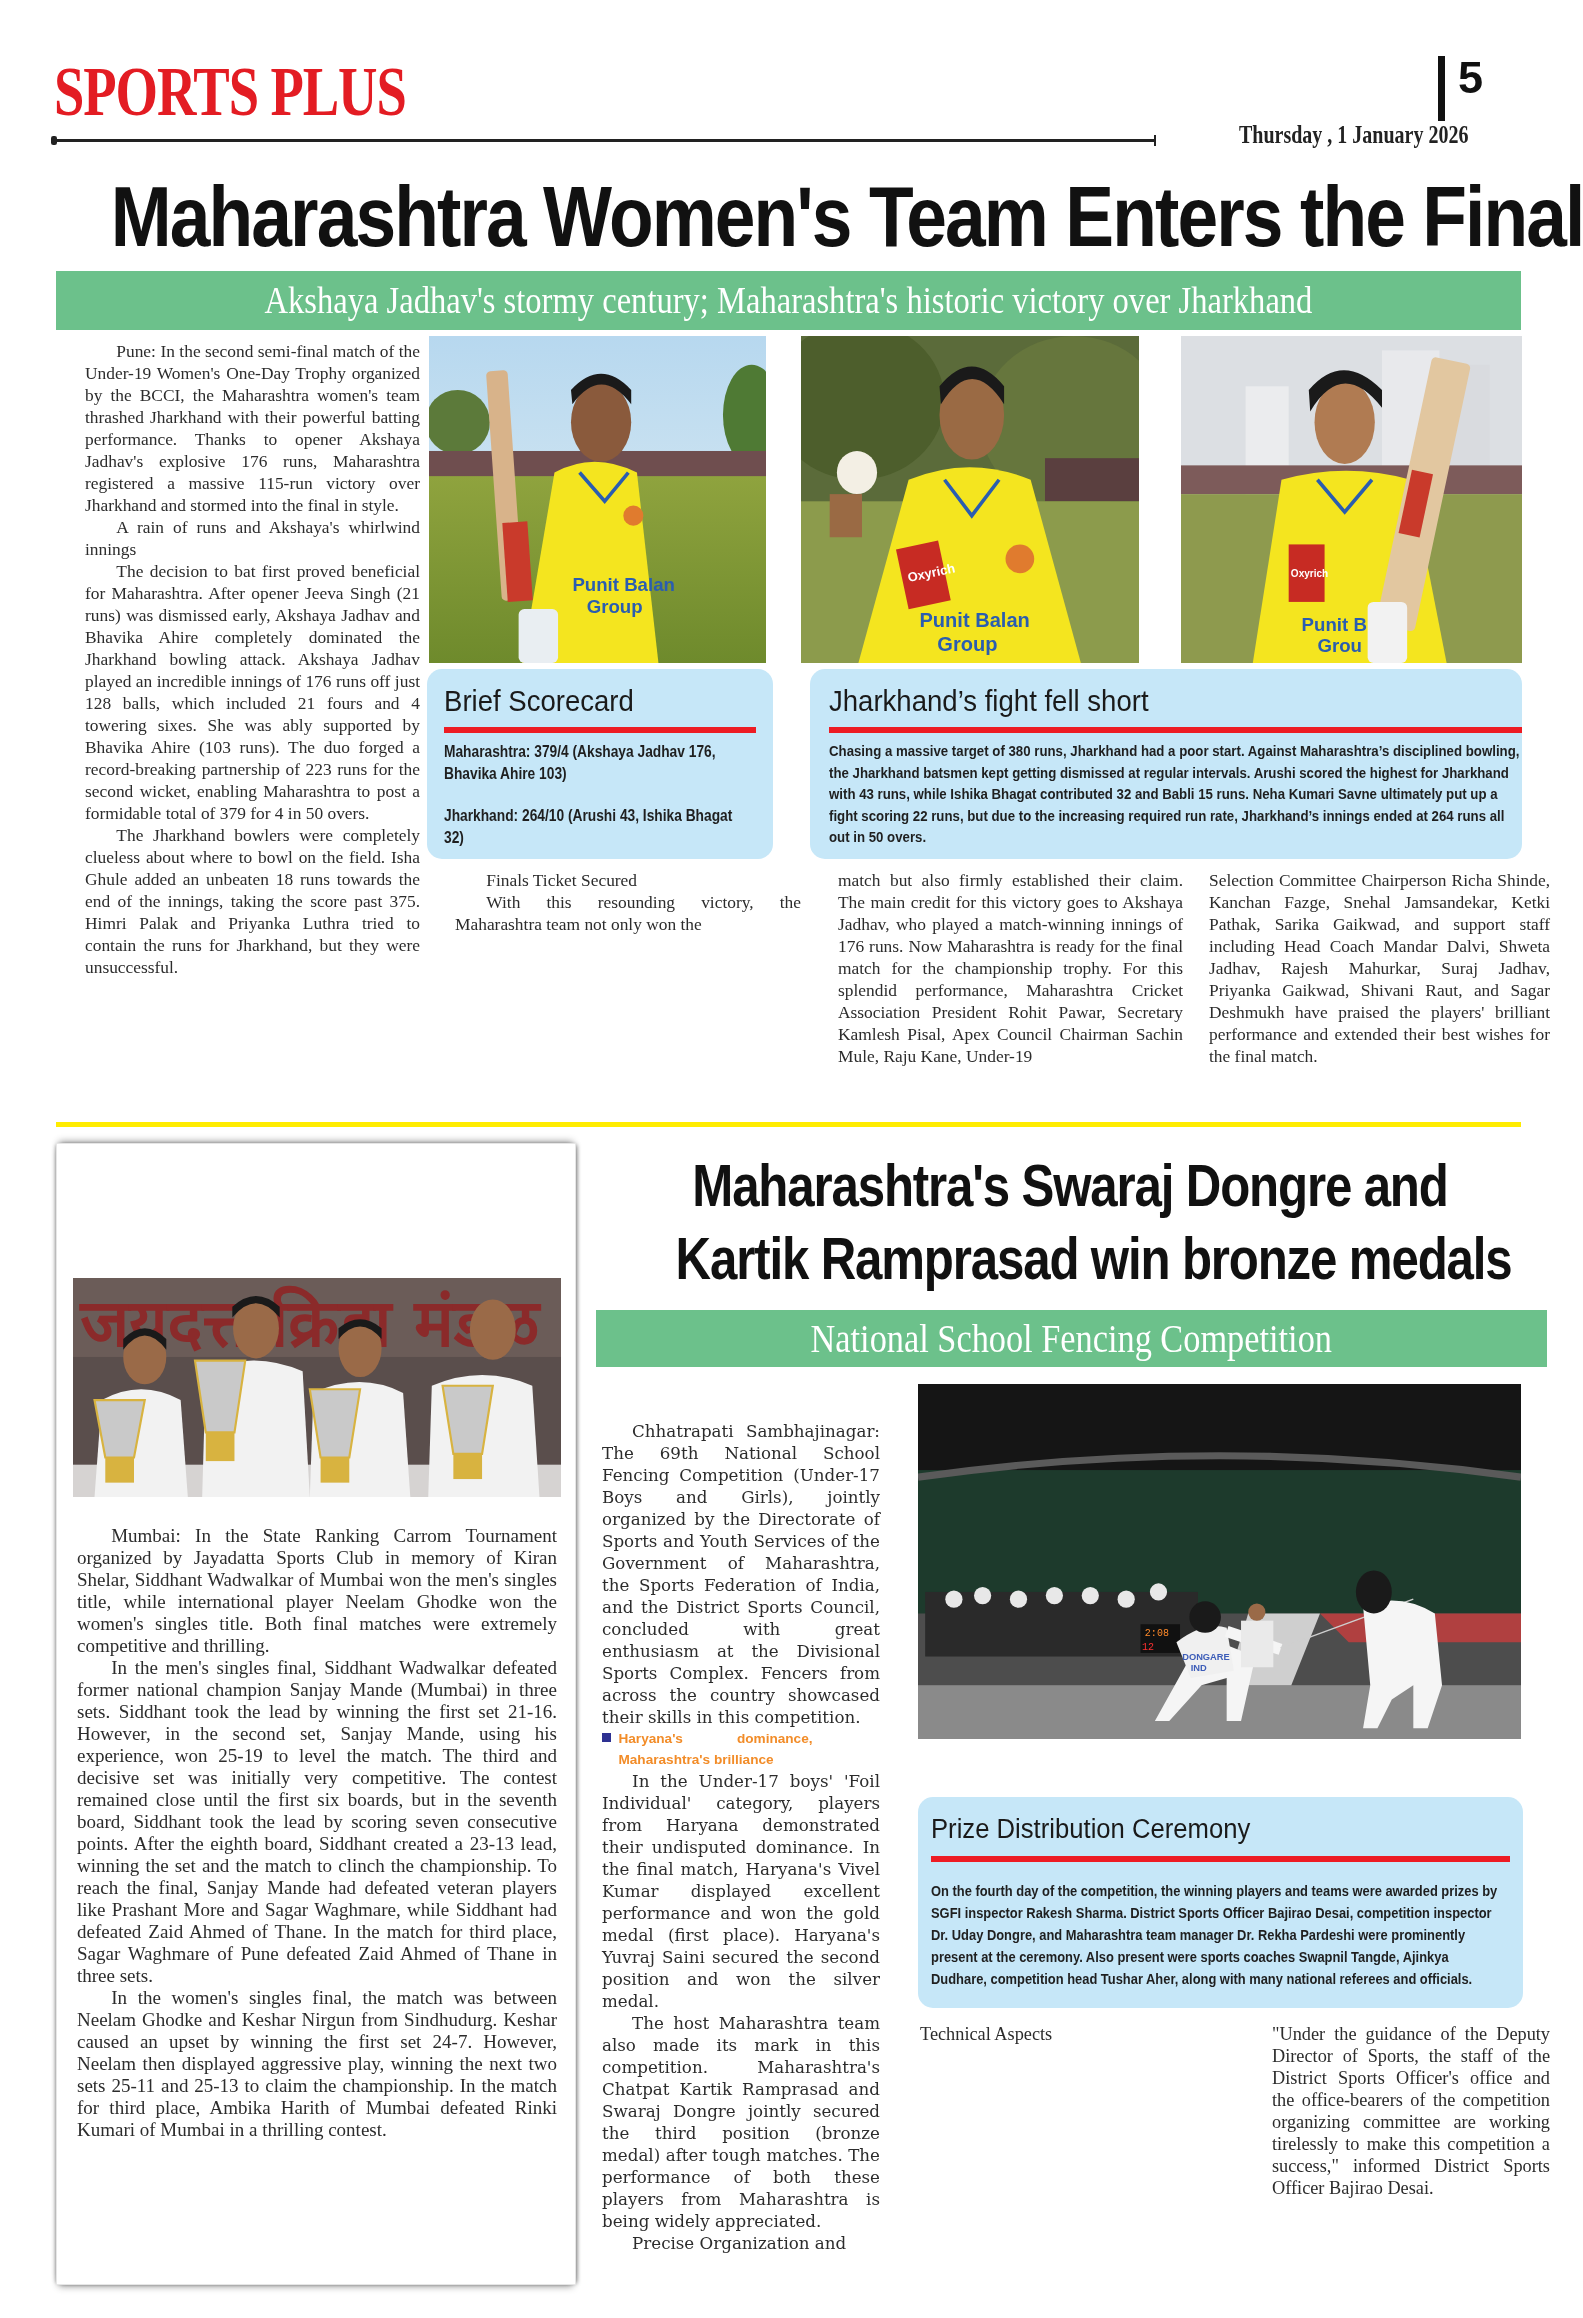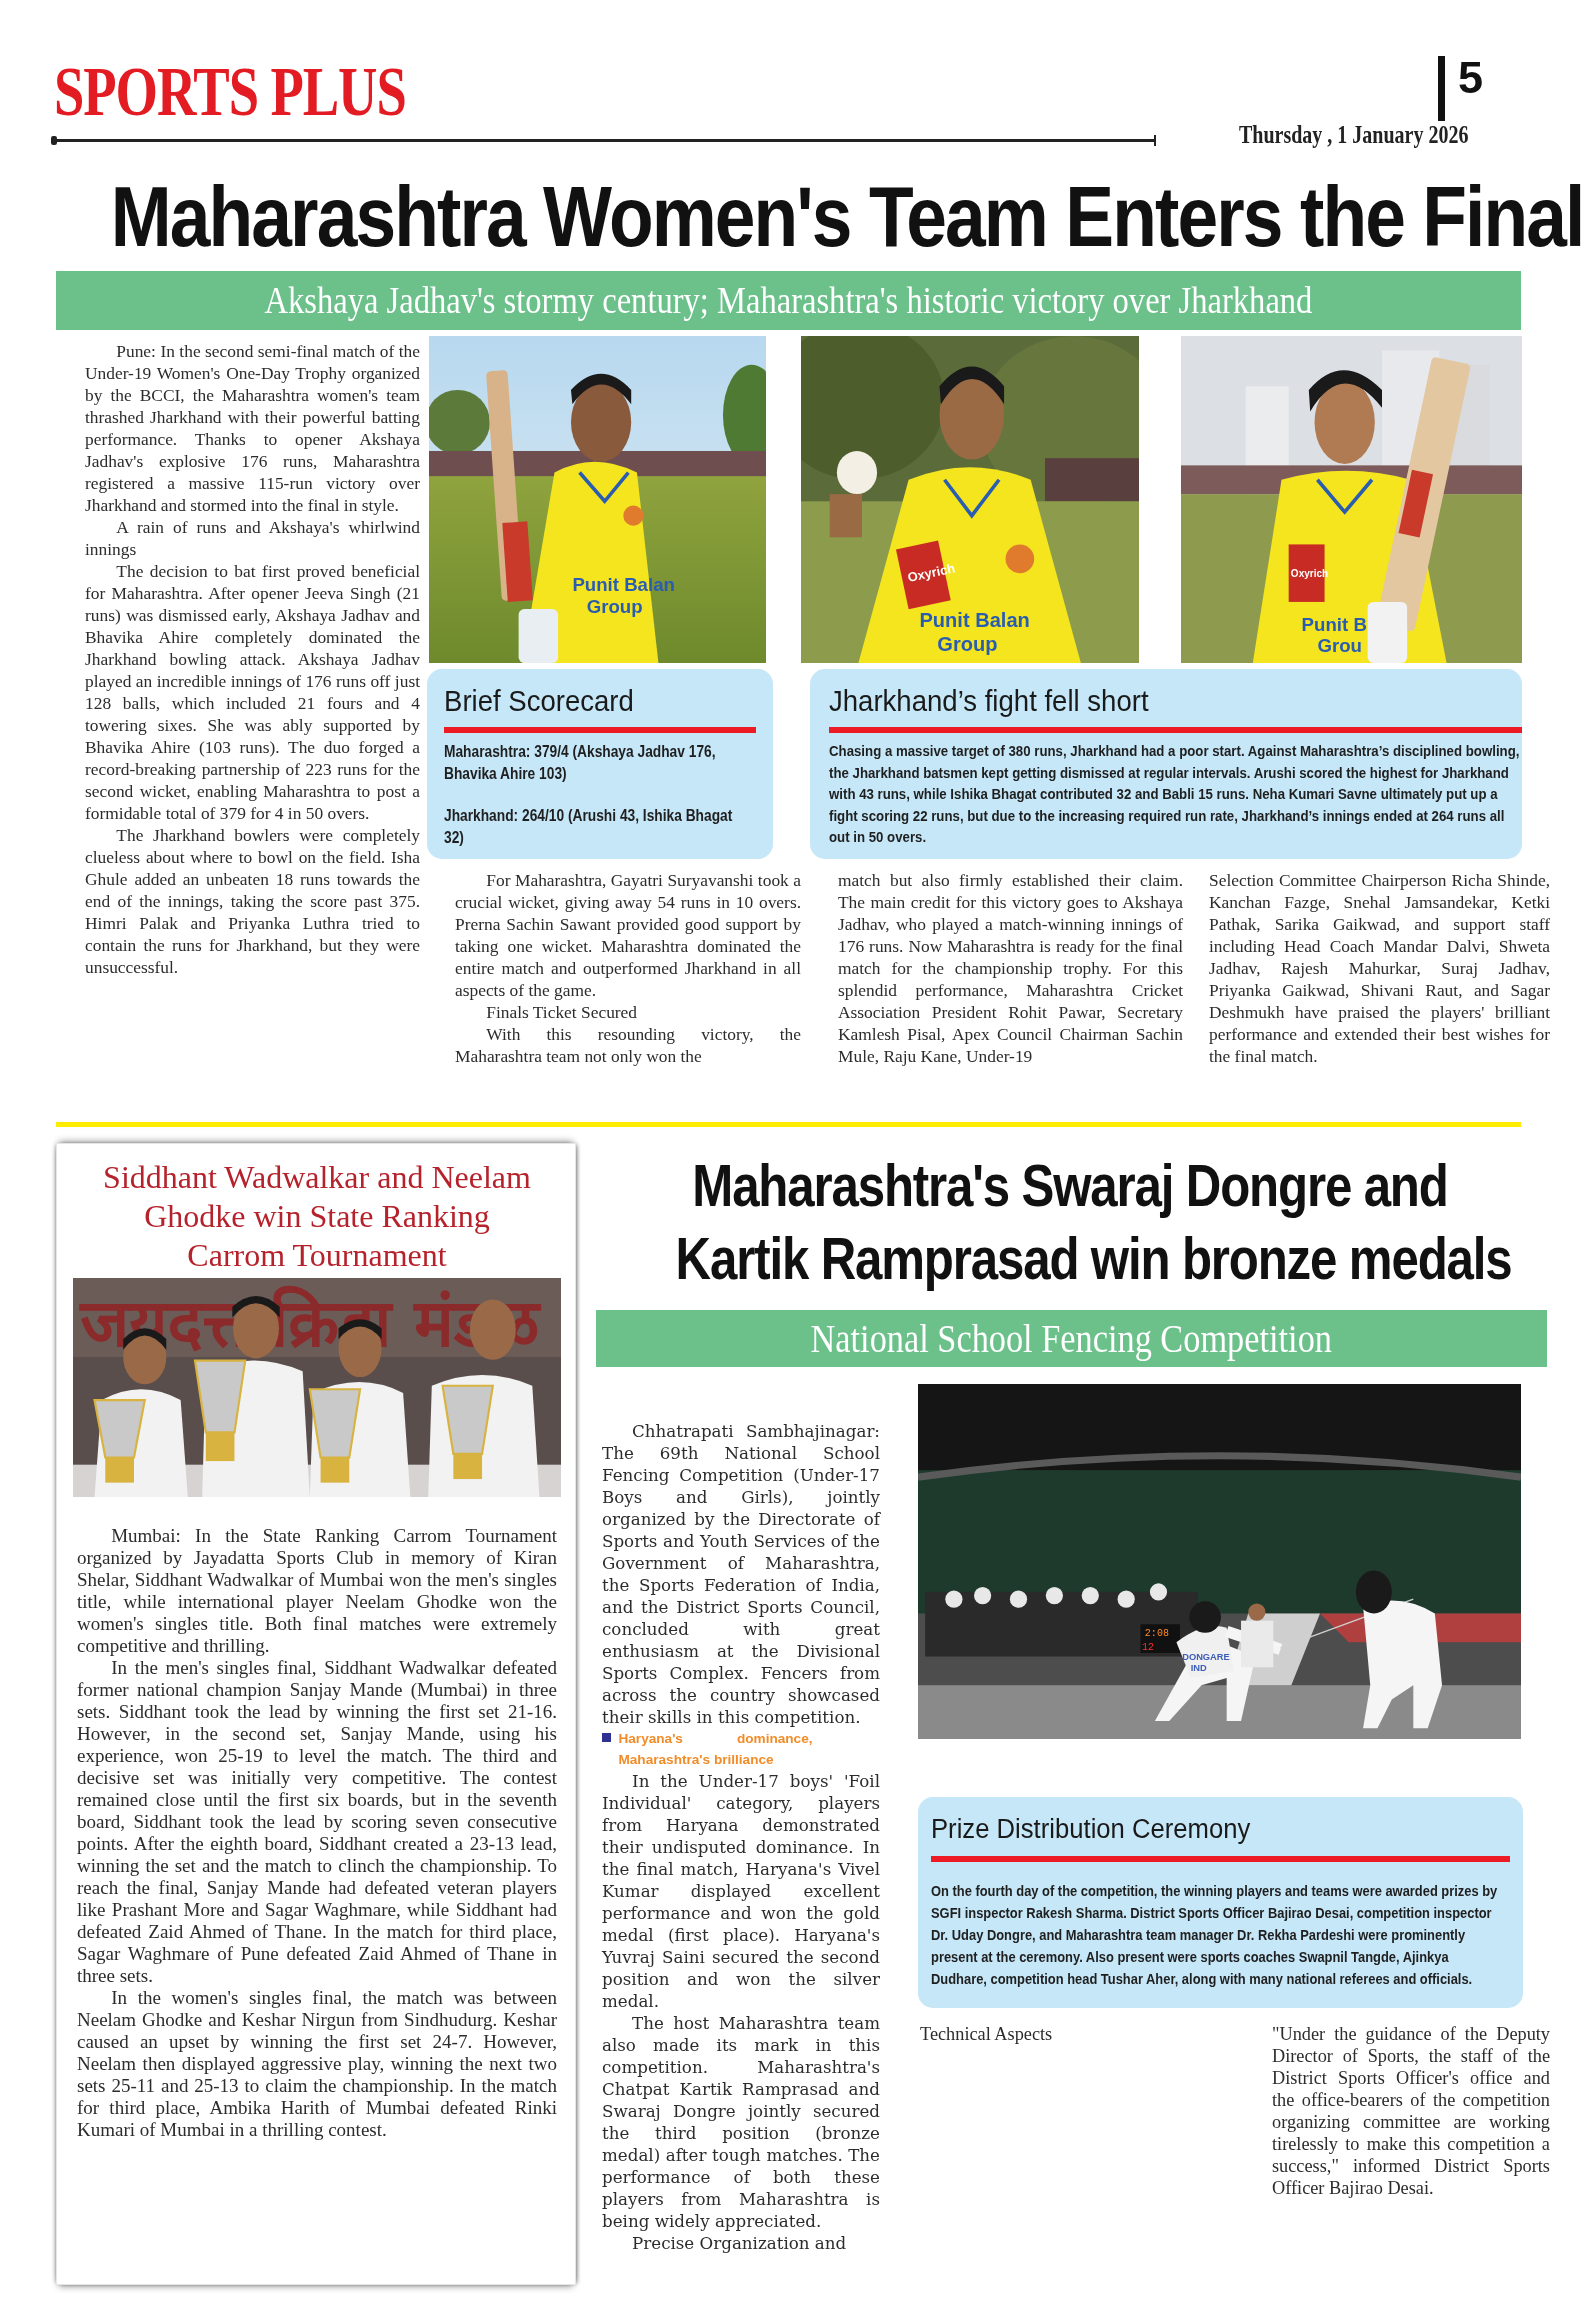--- a/index.html
+++ b/index.html
@@ -154,35 +154,33 @@
   <div class="abs info-text" style="left:17px; top:136px; width:352px; font-size:16px; line-height:21.5px;">Jharkhand: 264/10 (Arushi 43, Ishika Bhagat 32)</div>
 </div>
 
 <div class="abs info-box" style="left:810px; top:669px; width:712px; height:190px;">
   <div class="abs info-title" style="left:19.4px; top:16px;">Jharkhand’s fight fell short</div>
   <div class="abs red-rule" style="left:19.4px; top:58px; width:693px;"></div>
   <div class="abs info-text" style="left:19.4px; top:71px; width:806px; font-size:15.4px; line-height:21.5px;">Chasing a massive target of 380 runs, Jharkhand had a poor start. Against Maharashtra’s disciplined bowling, the Jharkhand batsmen kept getting dismissed at regular intervals. Arushi scored the highest for Jharkhand with 43 runs, while Ishika Bhagat contributed 32 and Babli 15 runs. Neha Kumari Savne ultimately put up a fight scoring 22 runs, but due to the increasing required run rate, Jharkhand’s innings ended at 264 runs all out in 50 overs.</div>
 </div>
 
 <div class="abs col col-narrow" style="left:427px; top:869px; width:346px; font-size:17.4px;">
-  <p>For Maharashtra, Gayatri Suryavanshi took a crucial wicket, giving away 54 runs in 10 overs. Prerna Sachin Sawant provided good support by taking one wicket. Maharashtra dominated the entire match and outperformed Jharkhand in all aspects of the game.</p>
   <p>Finals Ticket Secured</p>
   <p>With this resounding victory, the Maharashtra team not only won the</p>
 </div>
 <div class="abs col col-narrow" style="left:810px; top:869px; width:345px; font-size:17.4px;">
   <p class="noind">match but also firmly established their claim. The main credit for this victory goes to Akshaya Jadhav, who played a match-winning innings of 176 runs. Now Maharashtra is ready for the final match for the championship trophy. For this splendid performance, Maharashtra Cricket Association President Rohit Pawar, Secretary Kamlesh Pisal, Apex Council Chairman Sachin Mule, Raju Kane, Under-19</p>
 </div>
 <div class="abs col col-narrow" style="left:1181px; top:869px; width:341px; font-size:17.4px;">
   <p class="noind">Selection Committee Chairperson Richa Shinde, Kanchan Fazge, Snehal Jamsandekar, Ketki Pathak, Sarika Gaikwad, and support staff including Head Coach Mandar Dalvi, Shweta Jadhav, Rajesh Mahurkar, Suraj Jadhav, Priyanka Gaikwad, Shivani Raut, and Sagar Deshmukh have praised the players' brilliant performance and extended their best wishes for the final match.</p>
 </div>
 
 <div class="abs yellow-rule"></div>
 
 <div class="abs carrom-box">
-  <div class="abs carrom-title" style="padding: 0 43px;">Siddhant Wadwalkar and Neelam Ghodke win State Ranking Carrom Tournament</div>
   <div class="abs photo" style="left:16px; top:134px; width:488px; height:219px;">
     <svg viewBox="0 0 680 305" preserveAspectRatio="none">
       <rect width="680" height="305" fill="#5a4e4c"></rect>
       <rect width="680" height="110" fill="#6b5c58"></rect>
       <text x="10" y="95" font-family="DejaVu Sans, sans-serif" font-weight="700" font-size="92" fill="#8b2a2a">जयदत्त क्रिडा मंडळ</text>
       <rect x="0" y="260" width="680" height="45" fill="#d6d3d2"></rect>
 
       <g fill="#f2f2f2">
         <path d="M40 170 Q95 140 150 170 L160 305 L30 305Z"></path>
         <path d="M185 130 Q250 100 320 130 L330 305 L180 305Z"></path>

